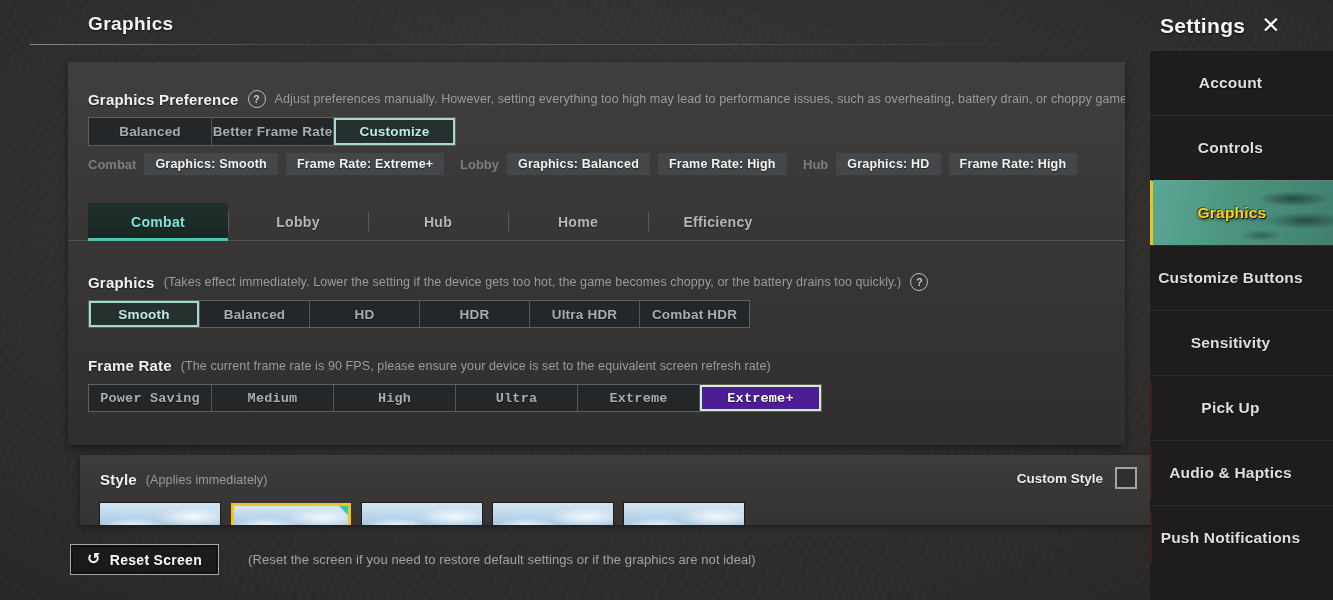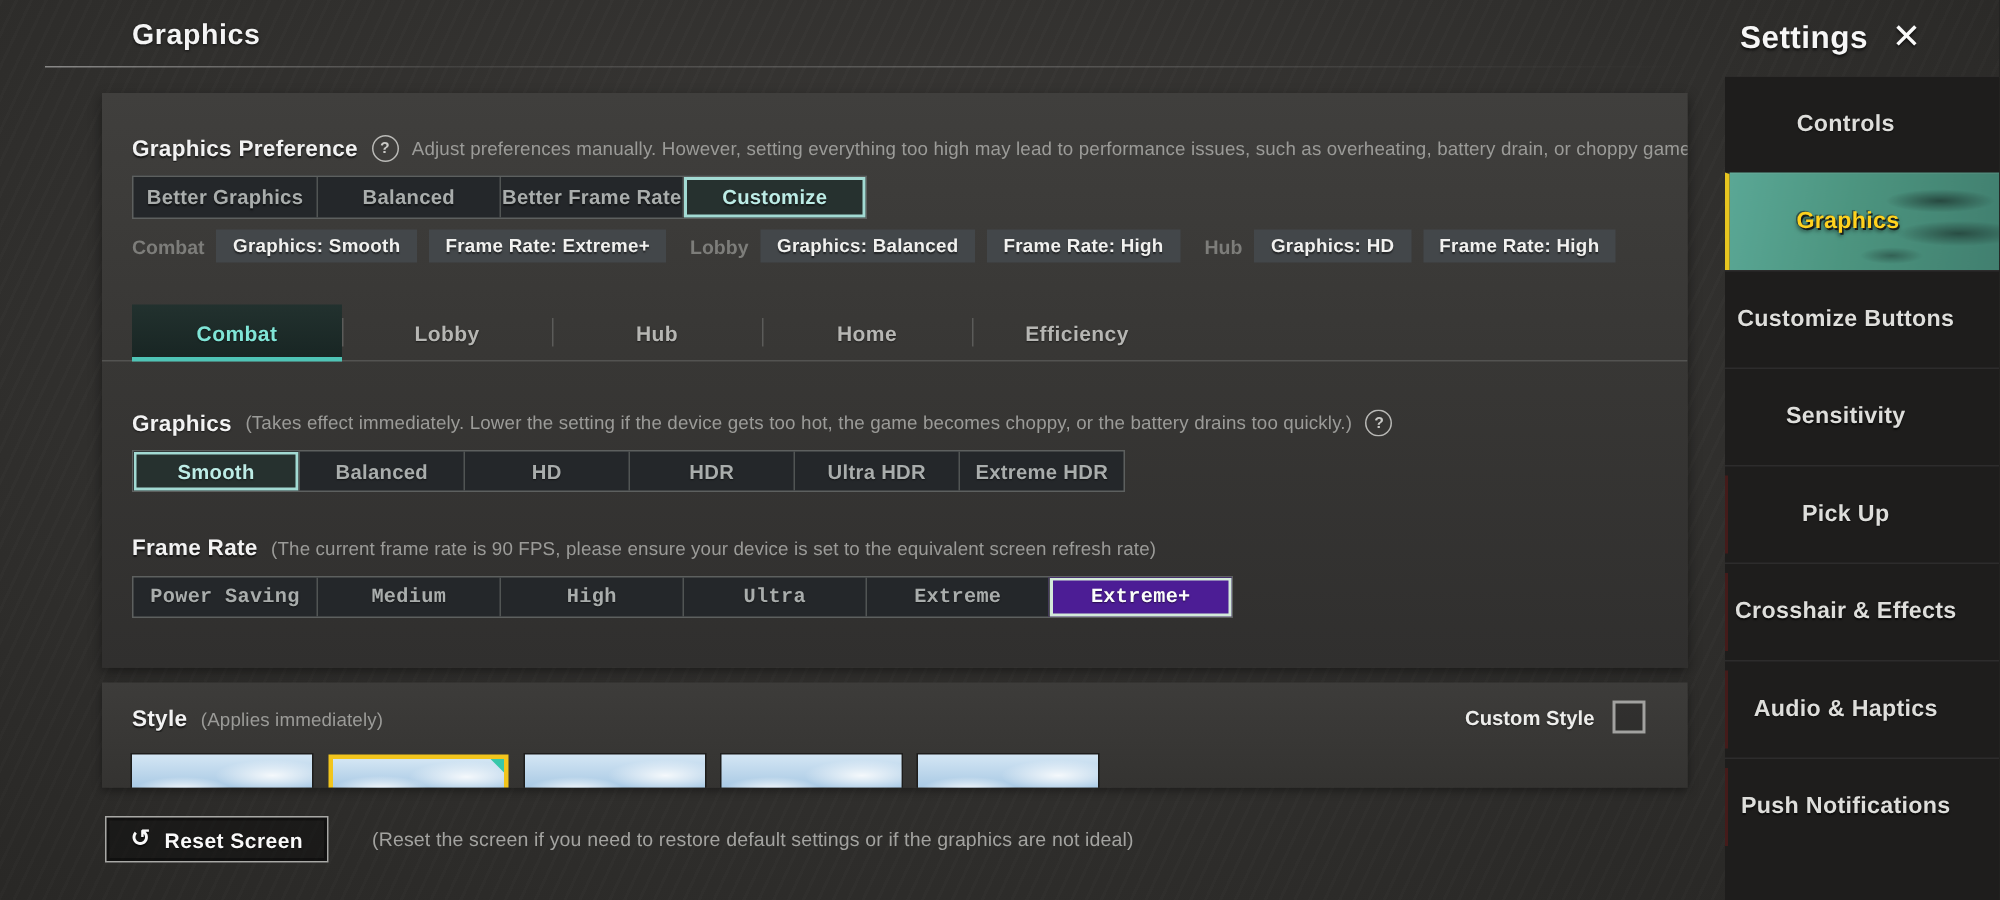--- a/index.html
+++ b/index.html
@@ -54,22 +54,22 @@
   .tabbar{position:absolute;left:0;right:0;top:141px;height:37px;border-bottom:1px solid #535351;
     display:flex;padding-left:20px;}
   .tab{position:relative;width:140px;display:flex;align-items:center;justify-content:center;
     font-size:14px;font-weight:bold;color:#b6b6b3;letter-spacing:.3px;cursor:pointer;
     text-shadow:0 1px 1px rgba(0,0,0,.5);}
   .tab + .tab::before{content:"";position:absolute;left:0;top:9px;width:1px;height:19px;background:#5b5b59;}
   .tab[data-selected="true"]{color:#80e5d7;background:linear-gradient(180deg,rgba(30,48,45,.85),rgba(22,36,34,.95));}
   .tab[data-selected="true"]::after{content:"";position:absolute;left:0;right:0;bottom:-1px;height:3px;background:#4fc4b6;}
 
   
-  .style-panel{position:absolute;left:68px;top:455px;width:1057px;height:70px;overflow:hidden;
-    background:linear-gradient(180deg,#3d3c3a 0%,#343331 100%);box-shadow:0 2px 6px rgba(0,0,0,.4);}
+  .style-panel{position:absolute;left:80px;top:455px;width:1057px;height:70px;overflow:hidden;
+    background:linear-gradient(180deg,#3d3c3a 0%,#343331 100%);box-shadow:0 2px 6px rgba(0,0,0,.4);padding-left:28px;}
   .style-header{position:absolute;left:20px;top:16px;right:200px;}
   .custom-style{position:absolute;right:28px;top:12px;display:flex;align-items:center;gap:12px;margin-left:32px;}
   .custom-style-label{font-size:13.5px;font-weight:bold;color:#ededeb;text-shadow:0 1px 1px rgba(0,0,0,.5);}
   .checkbox{width:22px;height:22px;border:2px solid #a2a2a0;background:rgba(20,20,20,.25);box-sizing:border-box;cursor:pointer;}
   .thumbs{position:absolute;left:20px;top:48px;display:flex;gap:11px;}
   .thumb{position:relative;width:120px;height:40px;box-sizing:border-box;cursor:pointer;
     background:
       radial-gradient(ellipse 46px 13px at 28% 60%, rgba(255,255,255,.95), rgba(255,255,255,0) 70%),
       radial-gradient(ellipse 55px 15px at 78% 35%, rgba(255,255,255,.85), rgba(255,255,255,0) 70%),
       radial-gradient(ellipse 35px 10px at 55% 80%, rgba(255,255,255,.6), rgba(255,255,255,0) 70%),
@@ -119,21 +119,20 @@
 
   <div class="main-panel">
 
     <div class="row-abs sect-header" style="left:20px;top:28px;right:0;">
       <span class="sect-title">Graphics Preference</span>
       <span class="help">?</span>
       <span class="sect-desc">Adjust preferences manually. However, setting everything too high may lead to performance issues, such as overheating, battery drain, or choppy gamepl</span>
     </div>
 
     <div class="row-abs seggroup pref-seg">
-      <div class="seg" data-selected="false">Better Graphics</div>
       <div class="seg" data-selected="false">Balanced</div>
       <div class="seg" data-selected="false">Better Frame Rate</div>
       <div class="seg" data-selected="true">Customize</div>
     </div>
 
     <div class="summary-row">
       <div class="sumgroup" style="left:20px;">
         <span class="mode-label">Combat</span>
         <span class="badge">Graphics: Smooth</span>
         <span class="badge">Frame Rate: Extreme+</span>
@@ -163,21 +162,21 @@
       <span class="sect-desc">(Takes effect immediately. Lower the setting if the device gets too hot, the game becomes choppy, or the battery drains too quickly.)</span>
       <span class="help">?</span>
     </div>
 
     <div class="row-abs seggroup gfx-seg">
       <div class="seg" data-selected="true">Smooth</div>
       <div class="seg" data-selected="false">Balanced</div>
       <div class="seg" data-selected="false">HD</div>
       <div class="seg" data-selected="false">HDR</div>
       <div class="seg" data-selected="false">Ultra HDR</div>
-      <div class="seg" data-selected="false">Extreme HDR</div>
+      <div class="seg" data-selected="false">Combat HDR</div>
     </div>
 
     <div class="row-abs sect-header" style="left:20px;top:295px;right:0;">
       <span class="sect-title">Frame Rate</span>
       <span class="sect-desc">(The current frame rate is 90 FPS, please ensure your device is set to the equivalent screen refresh rate)</span>
     </div>
 
     <div class="row-abs seggroup fr-seg">
       <div class="seg" data-selected="false">Power Saving</div>
       <div class="seg" data-selected="false">Medium</div>
@@ -213,24 +212,24 @@
     </button>
     <span class="reset-desc">(Reset the screen if you need to restore default settings or if the graphics are not ideal)</span>
   </div>
 
   <aside class="sidebar">
     <div class="sidebar-header">
       <span class="settings-title">Settings</span>
       <span class="close-icon">✕</span>
     </div>
     <div class="sidebar-list">
+      <div class="sidebar-item" data-selected="false">Account</div>
       <div class="sidebar-item" data-selected="false">Controls</div>
       <div class="sidebar-item" data-selected="true">Graphics</div>
       <div class="sidebar-item" data-selected="false">Customize Buttons</div>
       <div class="sidebar-item" data-selected="false">Sensitivity</div>
       <div class="sidebar-item lower" data-selected="false">Pick Up</div>
-      <div class="sidebar-item lower" data-selected="false">Crosshair &amp; Effects</div>
       <div class="sidebar-item lower" data-selected="false">Audio &amp; Haptics</div>
       <div class="sidebar-item lower" data-selected="false">Push Notifications</div>
     </div>
   </aside>
 
 </div>
 
 </body></html>

